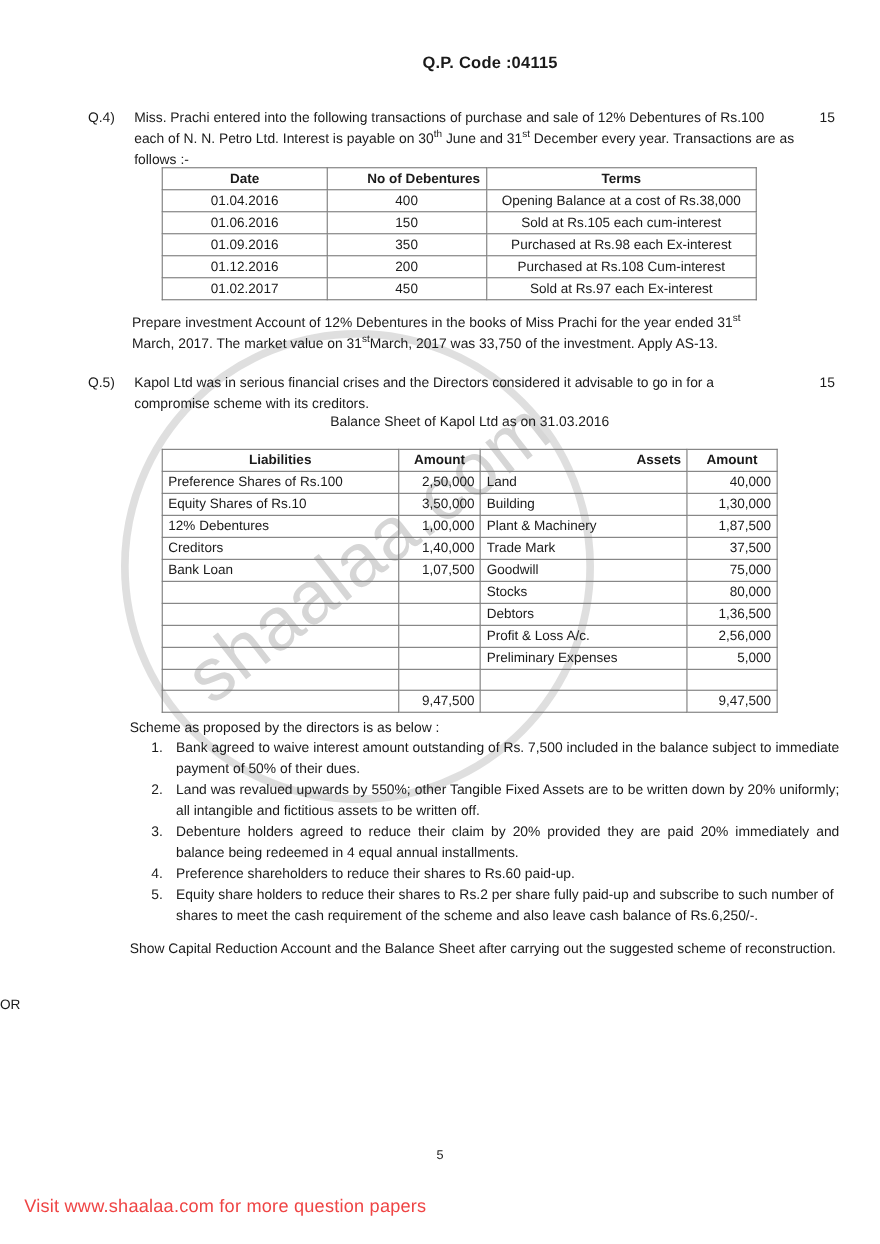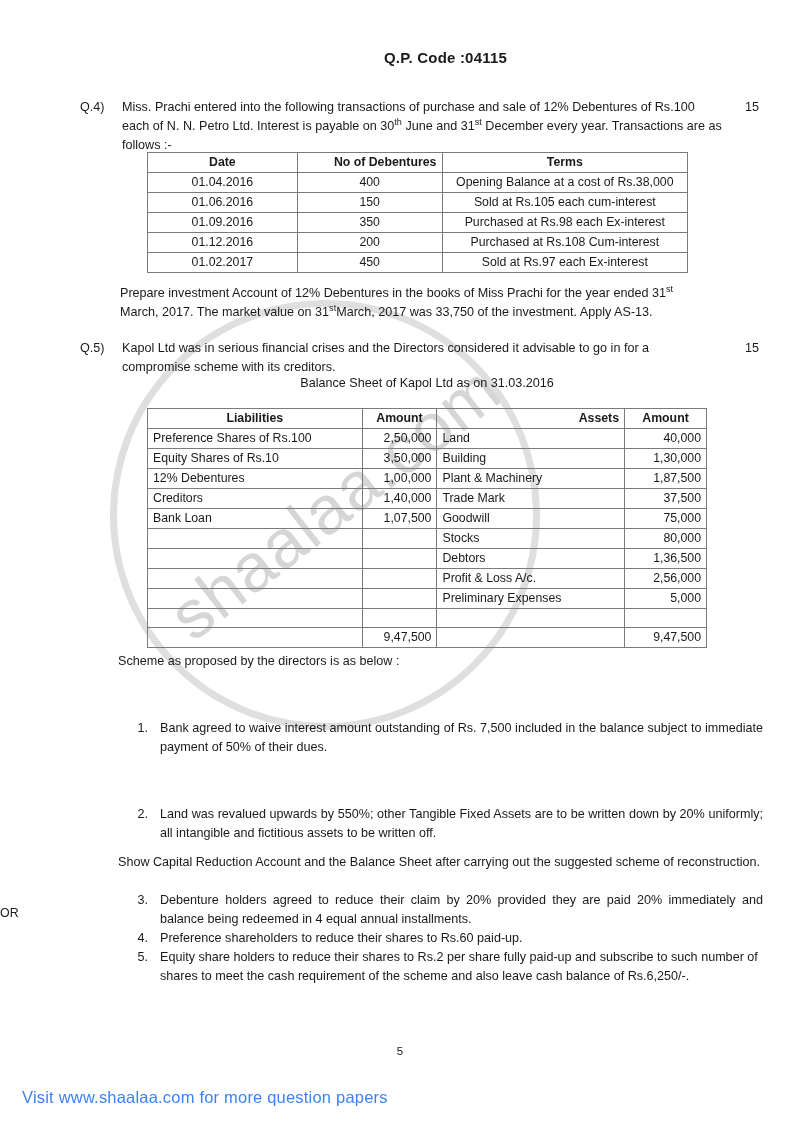--- a/index.html
+++ b/index.html
@@ -148,21 +148,21 @@
     position: relative;
     margin: 0 0 0 0;
     padding: 0;
   }
   ol.scheme li .num {
     position: absolute;
     left: -34px;
     width: 22px;
     text-align: right;
   }
-  ol.scheme li.justify .txt { text-align: justify; margin-top: 48px; }
+  ol.scheme li.justify .txt { text-align: justify; }
   ol.scheme li .txt { display: block; }
 
   .or-line {
     position: absolute;
     left: 0; top: 906px;
     width: 800px;
     text-align: left;
     font-size: 12.4px;
     font-weight: normal;
   }
@@ -170,21 +170,21 @@
     position: absolute;
     left: 0; top: 1045px;
     width: 800px;
     text-align: center;
     font-size: 11.5px;
   }
   .footer {
     position: absolute;
     left: 22px; top: 1088px;
     font-size: 16.5px;
-    color: #3b82f6;
+    color: #ef4444;
     letter-spacing: .2px;
   }
 </style>
 </head>
 <body>
 
 <div id="watermark">
   <div class="ring"></div>
   <div class="wm-text">shaalaa.com</div>
 </div>

